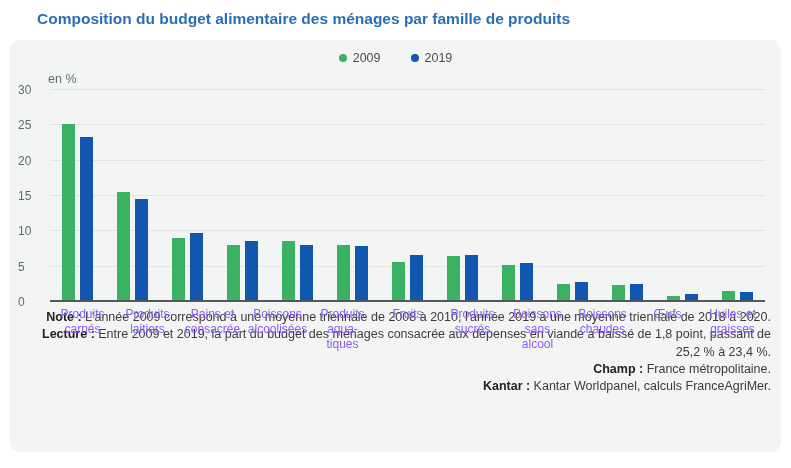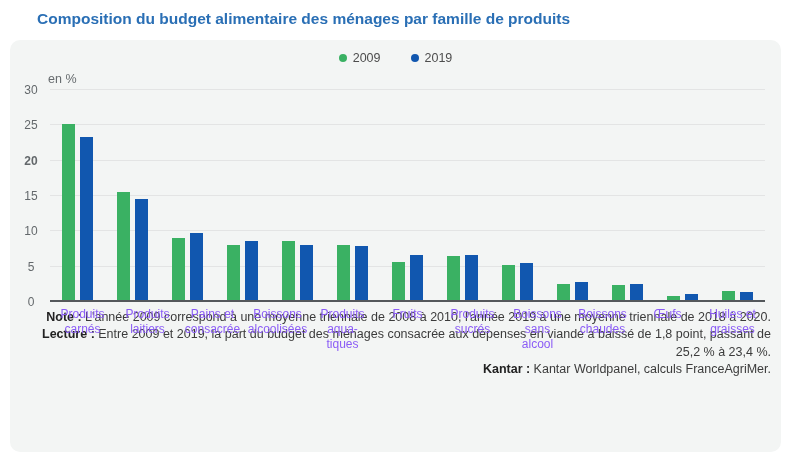--- a/index.html
+++ b/index.html
@@ -68,21 +68,21 @@
   }
   .gridline.zero {
     height: 2px;
     background: #54585b;
     z-index: 3;
   }
   .ytick {
     position: absolute;
     left: -32px;
     width: 26px;
-    text-align: center;
+    text-align: left;
     font-size: 12px;
     color: #63686b;
     margin-top: 43px;
   }
   .bars-row {
     position: absolute;
     left: 0; right: 0; top: 0; bottom: 0;
     display: flex;
     align-items: flex-end;
     z-index: 2;
@@ -142,21 +142,21 @@
       <div class="plot" id="plot">
           <div class="gridline zero" style="bottom: 0px;"></div>
           <div class="ytick" style="bottom: -7px;">0</div>
           <div class="gridline" style="bottom: 35.3333px;"></div>
           <div class="ytick" style="bottom: 28.3333px;">5</div>
           <div class="gridline" style="bottom: 70.6667px;"></div>
           <div class="ytick" style="bottom: 63.6667px;">10</div>
           <div class="gridline" style="bottom: 106px;"></div>
           <div class="ytick" style="bottom: 99px;">15</div>
           <div class="gridline" style="bottom: 141.333px;"></div>
-          <div class="ytick" style="bottom: 134.333px; font-weight: bold;">20</div>
+          <div class="ytick" style="bottom: 134.333px;">20</div>
           <div class="gridline" style="bottom: 176.667px;"></div>
           <div class="ytick" style="bottom: 169.667px;">25</div>
           <div class="gridline" style="bottom: 212px;"></div>
           <div class="ytick" style="bottom: 205px;">30</div>
           <div class="bars-row">
             <div class="cat-group">
               <div class="bar" title="Produits carnés · 2009 : 25,2 %" style="height: 178.08px; background: rgb(58, 177, 99);"></div>
               <div class="bar" title="Produits carnés · 2019 : 23,4 %" style="height: 165.36px; background: rgb(17, 87, 175);"></div>
             </div>
             <div class="cat-group">
@@ -231,16 +231,17 @@
 chaudes</div>
           <div class="xlabel">Œufs</div>
           <div class="xlabel">Huiles et
 graisses</div>
         </div>
     </div>
 
     <div class="notes" id="notes">
         <p><b>Note :</b><span> L'année 2009 correspond à une moyenne triennale de 2008 à 2010, l'année 2019 à une moyenne triennale de 2018 à 2020.</span></p>
         <p><b>Lecture :</b><span> Entre 2009 et 2019, la part du budget des ménages consacrée aux dépenses en viande a baissé de 1,8 point, passant de 25,2 % à 23,4 %.</span></p>
+        <p><b>Champ :</b><span> France métropolitaine.</span></p>
         <p><b>Kantar :</b><span> Kantar Worldpanel, calculs FranceAgriMer.</span></p>
       </div>
   </div>
 </div>
 
 </body></html>

